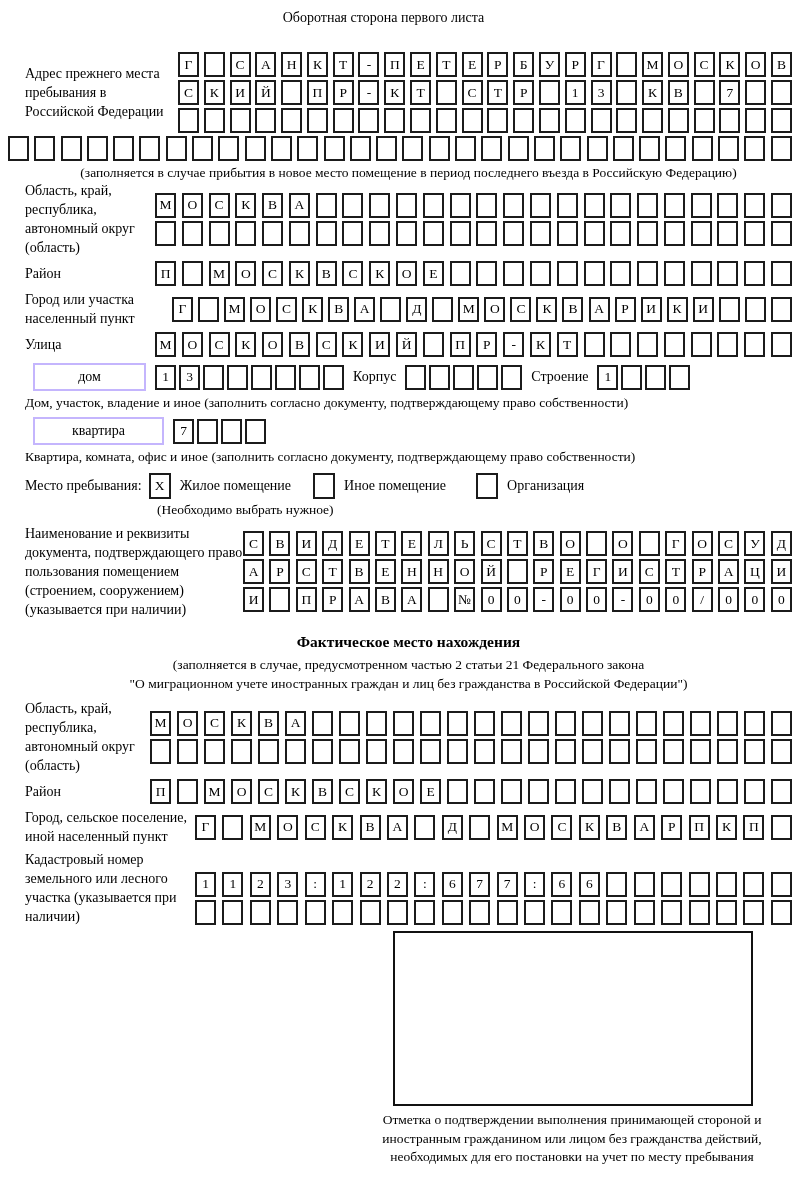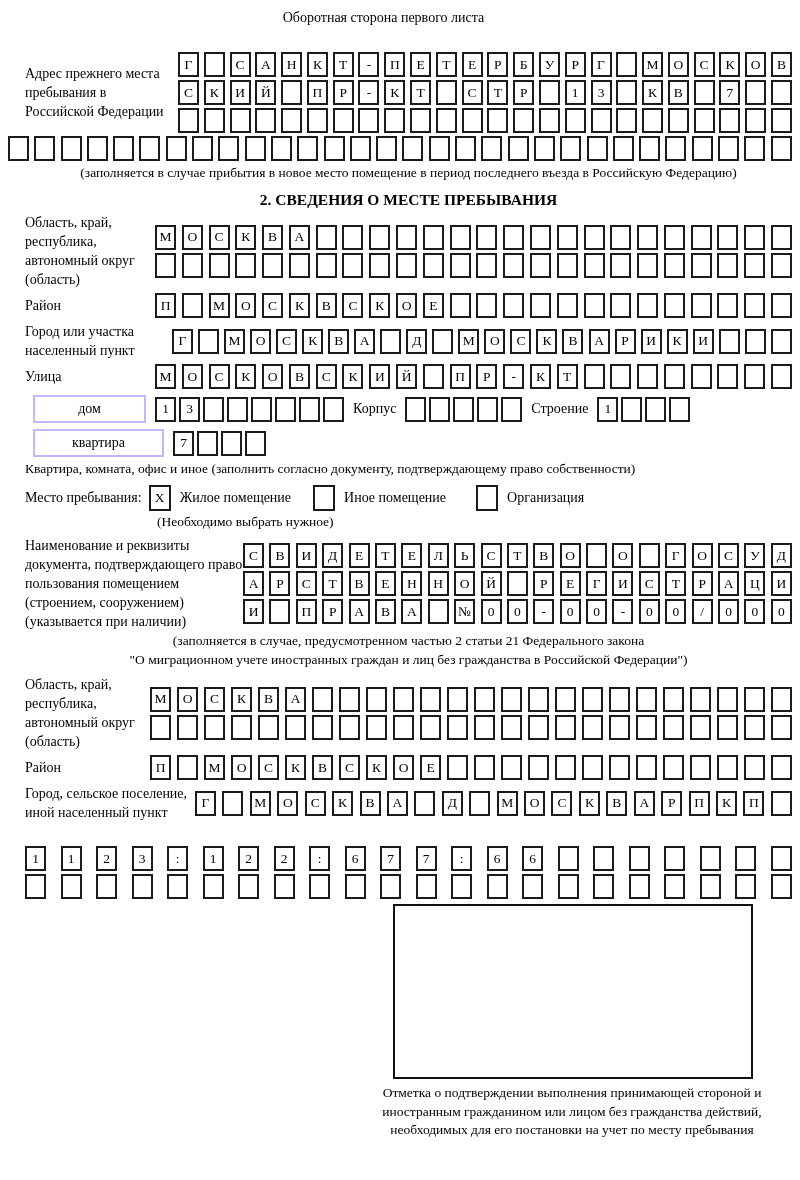--- a/index.html
+++ b/index.html
@@ -150,21 +150,20 @@
       <span class="cell"></span>
       <span class="cell"></span>
       <span class="cell"></span>
       <span class="cell"></span>
       <span class="cell"></span>
       <span class="cell"></span>
       <span class="cell"></span>
     </div>
   <div class="caption center">(заполняется в случае прибытия в новое место помещение в период последнего въезда в Российскую Федерацию)</div>
 
-  <div class="sec-title">2. СВЕДЕНИЯ О МЕСТЕ ПРЕБЫВАНИЯ</div>
 
   <div class="block">
     <div class="flabel w130">Область, край, республика, автономный округ (область)</div>
     <div class="rows">
       <div class="cells">
           <span class="cell">М</span>
           <span class="cell">О</span>
           <span class="cell">С</span>
           <span class="cell">К</span>
           <span class="cell">В</span>
@@ -335,20 +334,21 @@
         <span class="cell"></span>
       </div>
     <div class="inline-label">Строение</div>
     <div class="cells-g">
         <span class="cell">1</span>
         <span class="cell"></span>
         <span class="cell"></span>
         <span class="cell"></span>
       </div>
   </div>
+  <div class="caption">Дом, участок, владение и иное (заполнить согласно документу, подтверждающему право собственности)</div>
 
   <div class="house-row">
     <div class="named-box" style="width:131px;">квартира</div>
     <div style="width:9px;"></div>
     <div class="cells-g">
         <span class="cell">7</span>
         <span class="cell"></span>
         <span class="cell"></span>
         <span class="cell"></span>
       </div>
@@ -443,20 +443,21 @@
           <span class="cell">0</span>
           <span class="cell">0</span>
           <span class="cell">/</span>
           <span class="cell">0</span>
           <span class="cell">0</span>
           <span class="cell">0</span>
         </div>
     </div>
   </div>
 
+  <div class="sec-title" style="margin-top:14px;">Фактическое место нахождения</div>
   <div class="fact-caption">(заполняется в случае, предусмотренном частью 2 статьи 21 Федерального закона</div>
   <div class="fact-caption">"О миграционном учете иностранных граждан и лиц без гражданства в Российской Федерации")</div>
 
   <div class="block mt6">
     <div class="flabel w125">Область, край, республика, автономный округ (область)</div>
     <div class="rows">
       <div class="cells">
           <span class="cell">М</span>
           <span class="cell">О</span>
           <span class="cell">С</span>
@@ -567,20 +568,21 @@
           <span class="cell">Р</span>
           <span class="cell">П</span>
           <span class="cell">К</span>
           <span class="cell">П</span>
           <span class="cell"></span>
         </div>
     </div>
   </div>
 
   <div class="block mt4">
+    <div class="flabel" style="width:170px;">Кадастровый номер земельного или лесного участка (указывается при наличии)</div>
     <div class="rows" style="padding-top:20px;">
       <div class="cells">
           <span class="cell">1</span>
           <span class="cell">1</span>
           <span class="cell">2</span>
           <span class="cell">3</span>
           <span class="cell">:</span>
           <span class="cell">1</span>
           <span class="cell">2</span>
           <span class="cell">2</span>

